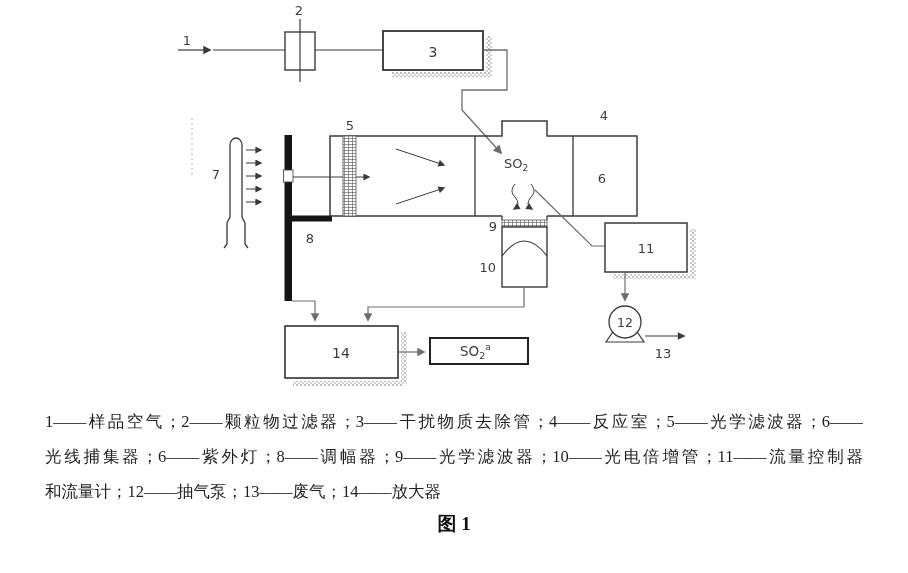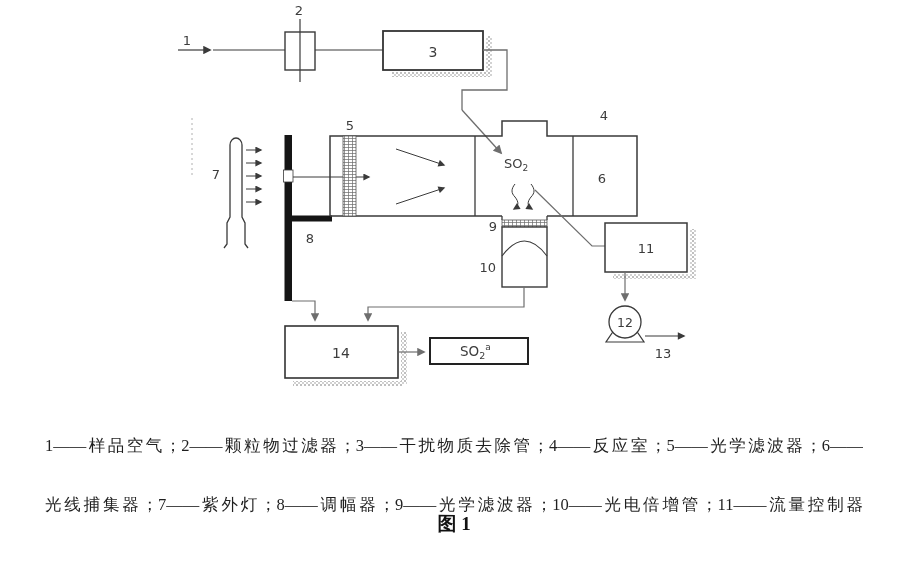--- a/index.html
+++ b/index.html
@@ -3,21 +3,21 @@
 <meta charset="utf-8">
 <style>
   html,body{margin:0;padding:0;}
   body{width:908px;height:573px;background:#ffffff;font-family:"Liberation Serif","DejaVu Serif",serif;}
   .page{position:relative;width:908px;height:573px;background:#fff;overflow:hidden;}
   .diagram-wrap{position:absolute;left:0;top:0;width:908px;height:402px;}
   svg text{font-family:"DejaVu Sans","Liberation Sans",sans-serif;fill:#3c3c3c;}
   .legend{position:absolute;left:45px;top:404px;width:818px;color:#1f1f1f;
           font-size:16.5px;line-height:35px;}
   .legend-line{height:35px;white-space:nowrap;}
-  .legend-line.just{text-align:justify;text-align-last:justify;white-space:normal;height:35px;overflow:hidden;margin-top:24px;}
+  .legend-line.just{text-align:justify;text-align-last:justify;white-space:normal;height:35px;overflow:hidden;}
   .caption{position:absolute;left:0;top:509px;width:908px;display:flex;justify-content:center;
            gap:14px;font-weight:bold;font-size:19px;color:#111;line-height:30px;}
 </style>
 </head>
 <body>
 
 <div class="page">
 
   <div class="diagram-wrap">
   <svg width="908" height="402" viewBox="0 0 908 402">
@@ -122,20 +122,21 @@
     <text x="341" y="358" font-size="14" text-anchor="middle">14</text>
 
     <line x1="399" y1="352" x2="424" y2="352" stroke="#6e6e6e" stroke-width="1.2" marker-end="url(#arrGray)"></line>
     <rect x="430" y="338" width="98" height="26" fill="#fff" stroke="#222" stroke-width="2"></rect>
     <text x="460" y="356" font-size="13.5"><tspan>SO</tspan><tspan dy="3" font-size="9.5">2</tspan><tspan dy="-9" font-size="9">a</tspan></text>
   </svg>
   </div>
 
   <div class="legend">
     <div class="legend-line just">1——样品空气；2——颗粒物过滤器；3——干扰物质去除管；4——反应室；5——光学滤波器；6——</div>
-    <div class="legend-line just">光线捕集器；7——紫外灯；8——调幅器；9——光学滤波器；10——光电倍增管；11——流量控制器</div>
+    <div class="legend-line just">光线捕集器；6——紫外灯；8——调幅器；9——光学滤波器；10——光电倍增管；11——流量控制器</div>
+    <div class="legend-line">和流量计；12——抽气泵；13——废气；14——放大器</div>
   </div>
 
   <div class="caption">
     <span>图 1</span>
   </div>
 
 </div>
 
 </body></html>

